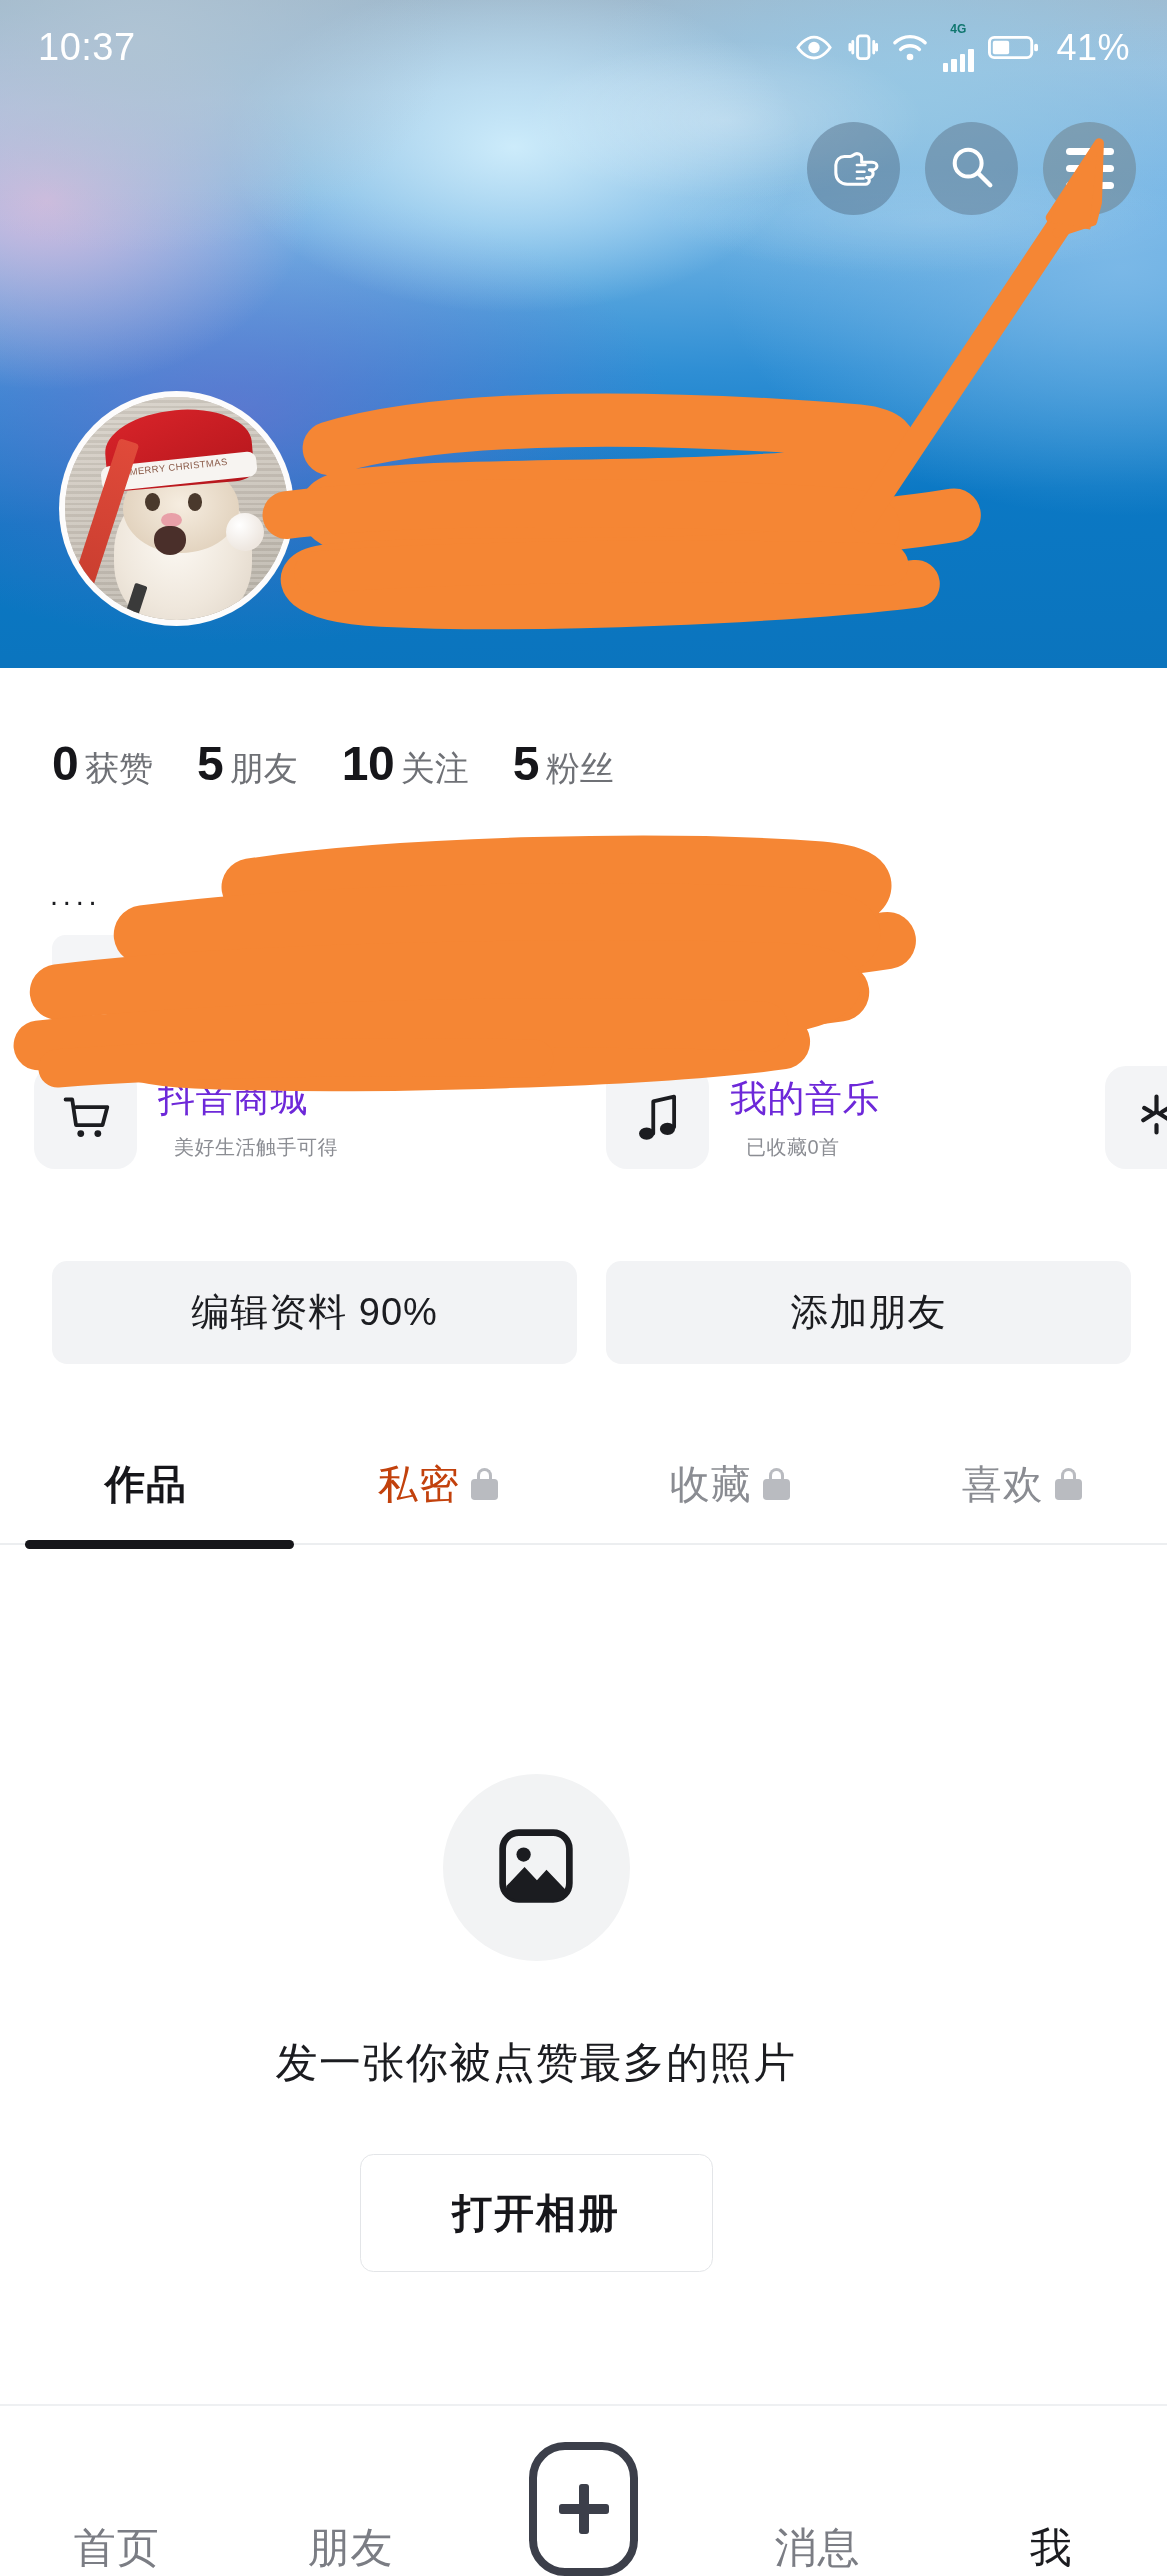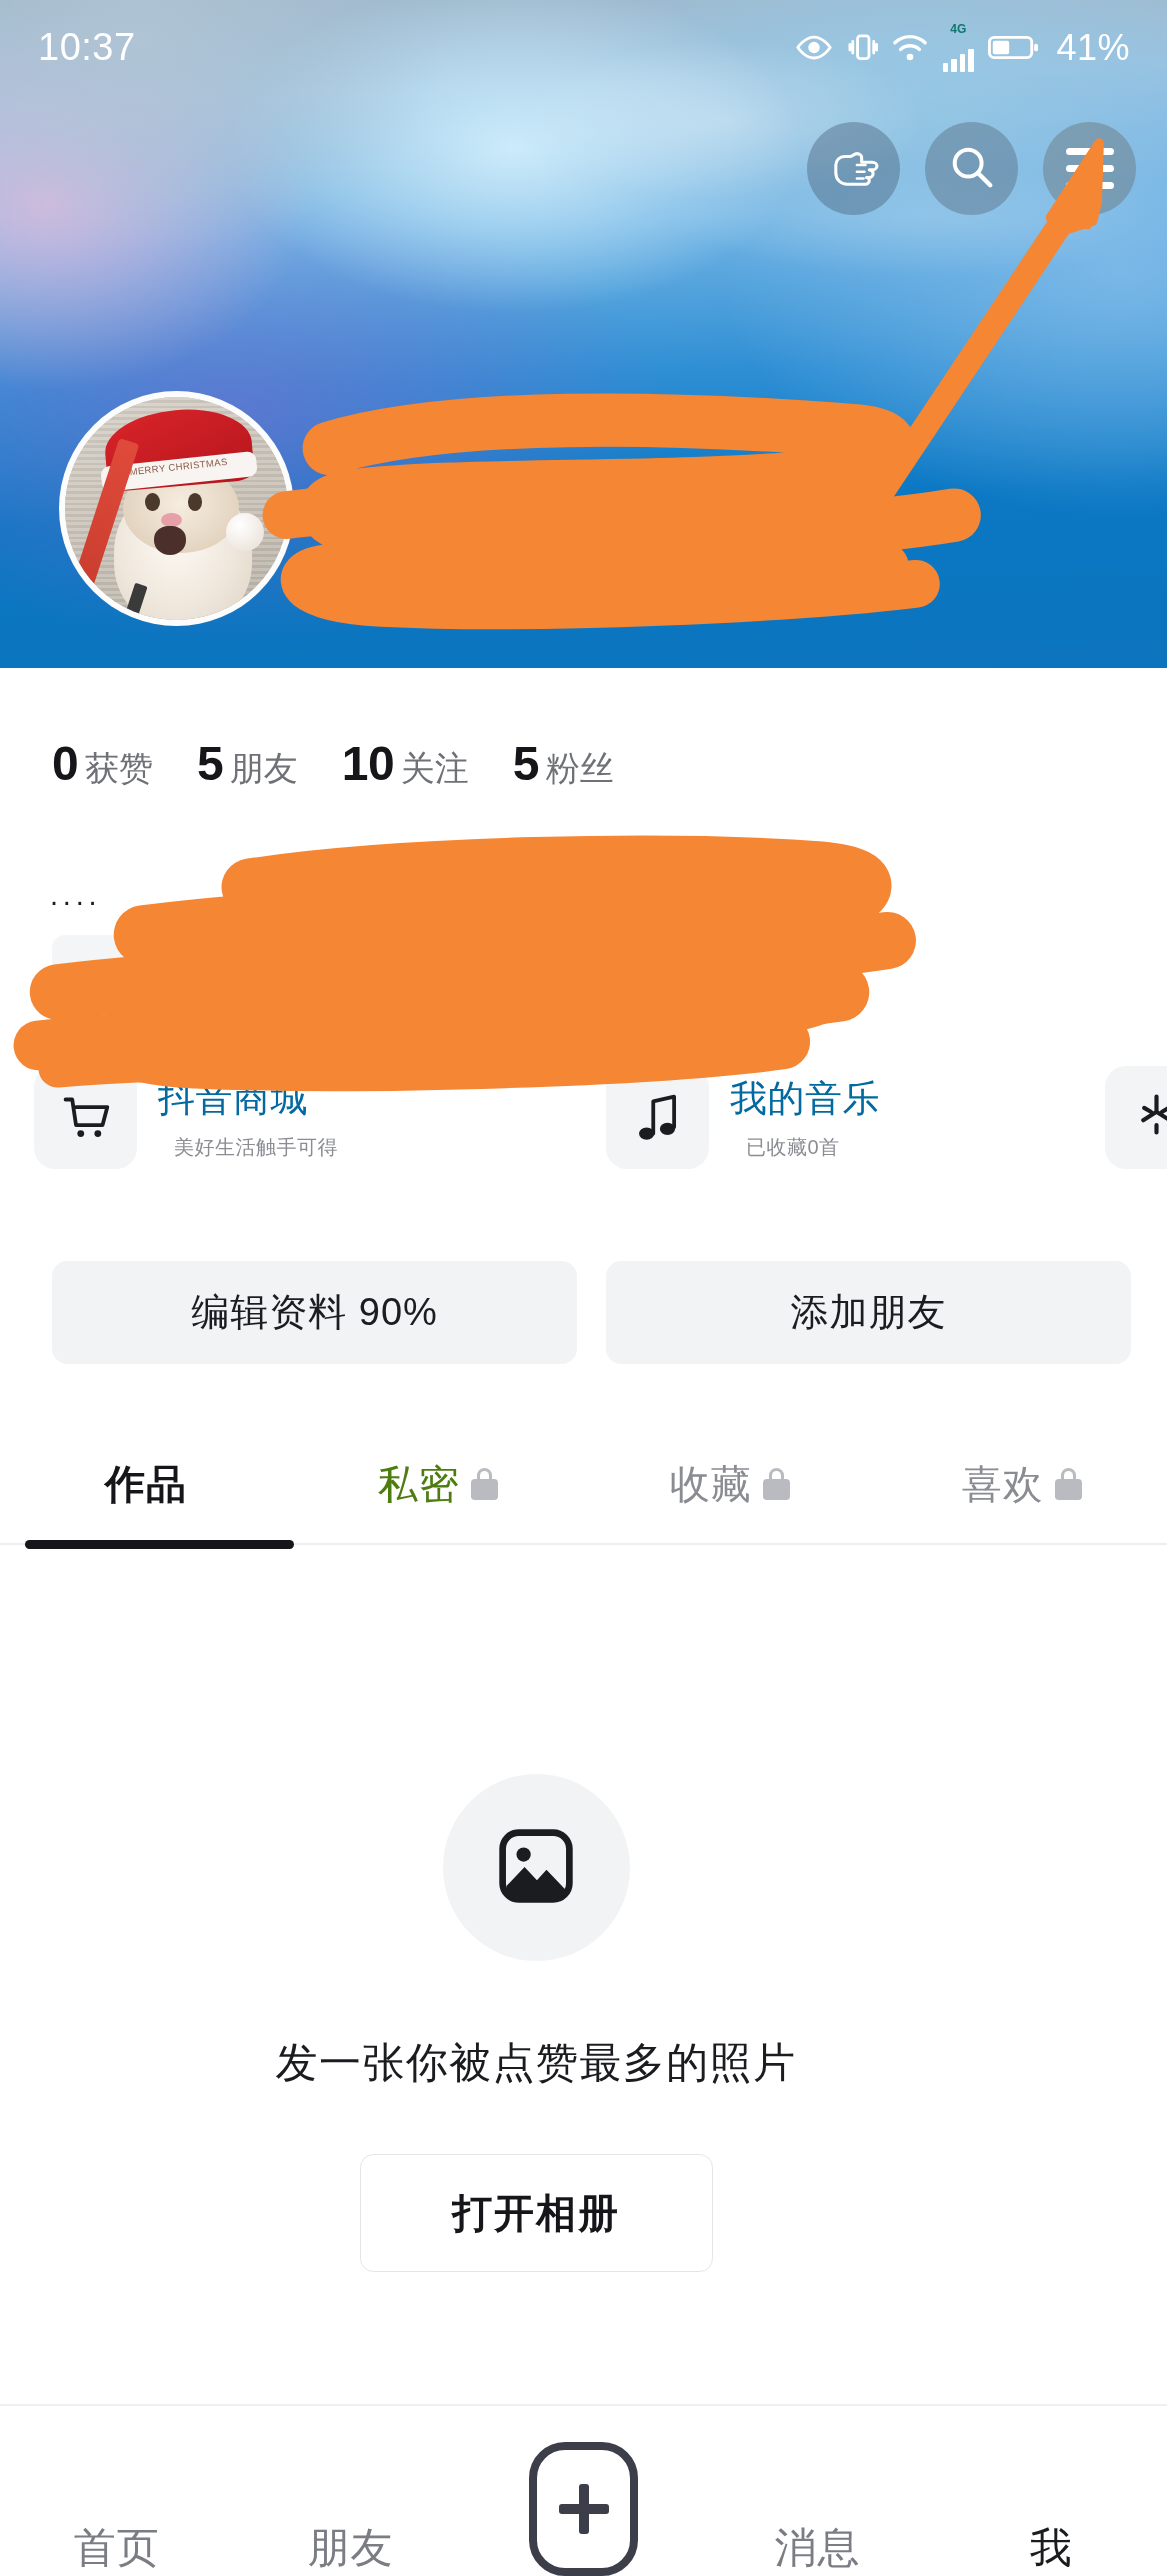--- a/index.html
+++ b/index.html
@@ -129,39 +129,39 @@
     background:#2f8fd8; border-radius:3.8px; }
 
   
   .services { position:absolute; left:34px; top:389px; display:flex; gap:0; align-items:flex-start; }
   .svc { display:flex; align-items:center; gap:21px; }
   .svc.s1 { width:572px; }
   .svc.s2 { width:496px; }
   .svc-ic { width:103px; height:103px; border-radius:21px; background:#f3f4f6;
     display:flex; align-items:center; justify-content:center; flex:0 0 auto; }
   .svc-txt { display:flex; flex-direction:column; gap:9.5px; }
-  .svc-title { font-size:37px; color:#0369a1; font-weight:500; letter-spacing:0.5px; }
+  .svc-title { font-size:37px; color:#6d28d9; font-weight:500; letter-spacing:0.5px; }
   .svc-sub { font-size:20px; color:#8b8d93; letter-spacing:0.5px;margin-left:16px; }
   .svc-partial { position:absolute; left:1105px; top:389px; width:103px; height:103px;
     border-radius:21px; background:#f3f4f6; display:flex; align-items:center; justify-content:center; }
 
   
   .actions { position:absolute; left:52px; top:584px; display:flex; gap:29px; }
   .act {
     width:525px; height:103px; background:#f2f3f5; border-radius:15.3px;
     display:flex; align-items:center; justify-content:center;
     font-size:38px; color:#1c1d21; letter-spacing:1px;text-align:center;
   }
 
   
   .tabs { position:absolute; left:0; top:750px; width:1168px; height:124px; }
   .tab { position:absolute; top:0; height:114px; display:flex; align-items:center;
     justify-content:center; gap:11.4px; font-size:40px; letter-spacing:1px; }
   .tab.t0 { left:0;   width:292px; color:#16161a; font-weight:700; }
-  .tab.t1 { left:292px; width:292px; color:#4d7c0f; }
+  .tab.t1 { left:292px; width:292px; color:#c2410c; }
   .tab.t2 { left:584px; width:292px; color:#8a8c92; }
   .tab.t3 { left:876px; width:292px; color:#8a8c92; }
   .tab-underline { position:absolute; left:25px; top:113px; width:269px; height:8.6px;
     background:#16161a; border-radius:4.8px; }
   .tabs-hair { position:absolute; left:0; top:116px; width:1168px; height:1.9px; background:#eceef0; }
   .lock { width:27px; height:32px; position:relative; display:inline-block; }
   .lock .sh { position:absolute; left:5.7px; top:0; width:15.3px; height:13.4px;
     border:3.8px solid #b9bbc0; border-bottom:none; border-radius:7.6px 7.6px 0 0; }
   .lock .bd { position:absolute; left:0; top:11.4px; width:27px; height:21px;
     background:#b9bbc0; border-radius:3.8px; }

